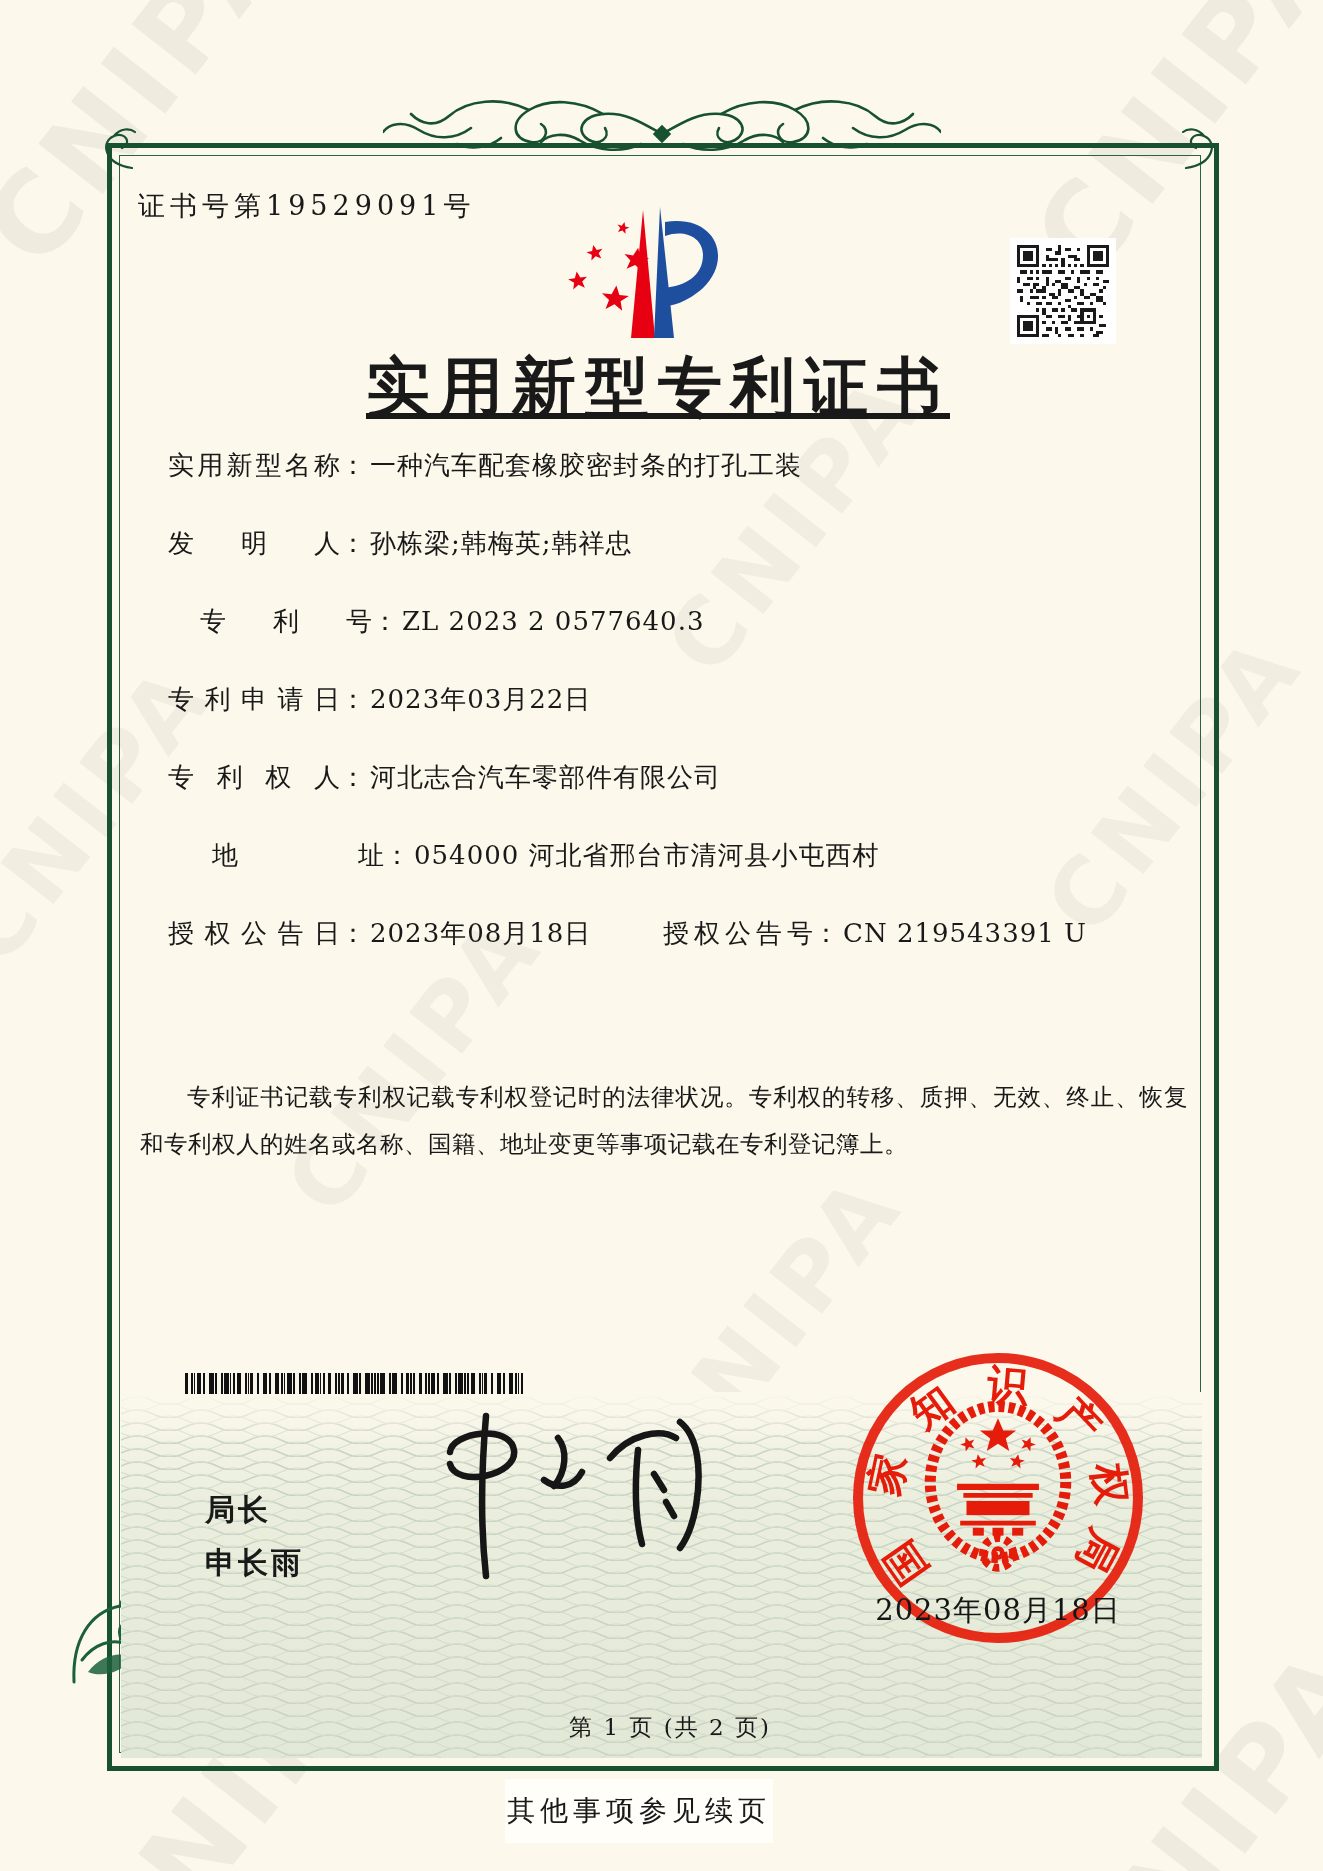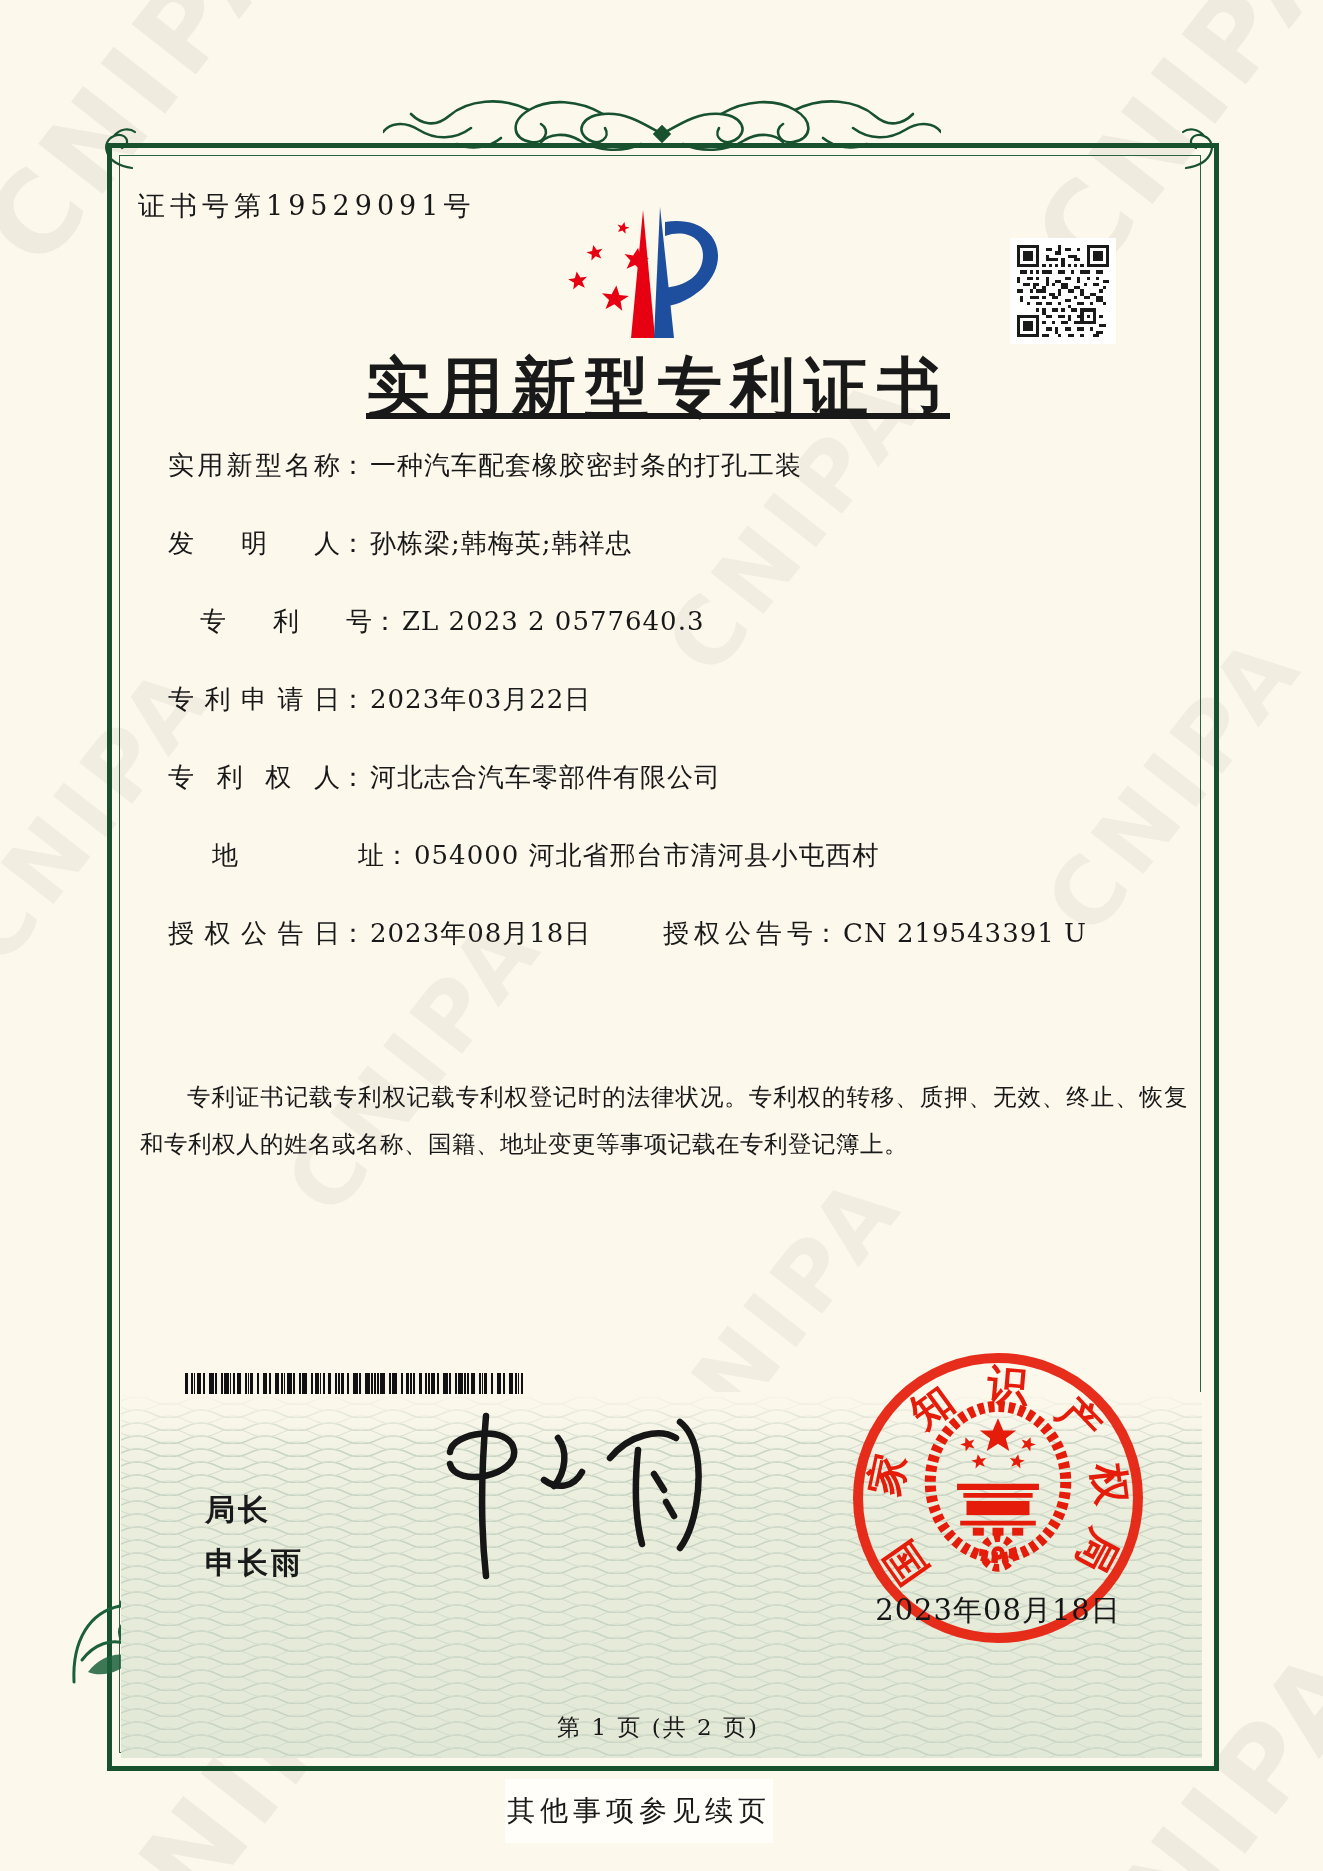--- a/index.html
+++ b/index.html
@@ -64,21 +64,21 @@
   .seal-char{
     position:absolute;left:50%;top:50%;width:44px;height:44px;margin:-22px 0 0 -22px;
     font-size:41px;font-weight:700;color:#e51c0a;text-align:center;line-height:44px;
   }
   .seal-date{
     position:absolute;left:0;top:238px;width:100%;text-align:center;
     font-size:29px;color:#151515;letter-spacing:1px;
   }
   .seal-emblem{position:absolute;left:66px;top:44px;}
   
-  .page-footer{position:absolute;left:107px;top:1712px;width:1102px;text-align:center;font-size:23px;letter-spacing:2px;}
+  .page-footer{position:absolute;left:107px;top:1712px;width:1102px;text-align:center;font-size:23px;letter-spacing:2px;padding-left:12px;}
   .note-box{
     position:absolute;left:505px;top:1779px;width:268px;height:64px;
     background:#fffef9;display:flex;align-items:center;justify-content:center;
     font-size:28px;letter-spacing:5px;
   }
   .orn-top{position:absolute;left:383px;top:86px;}
   .orn{position:absolute;}
 </style>
 </head>
 <body>

